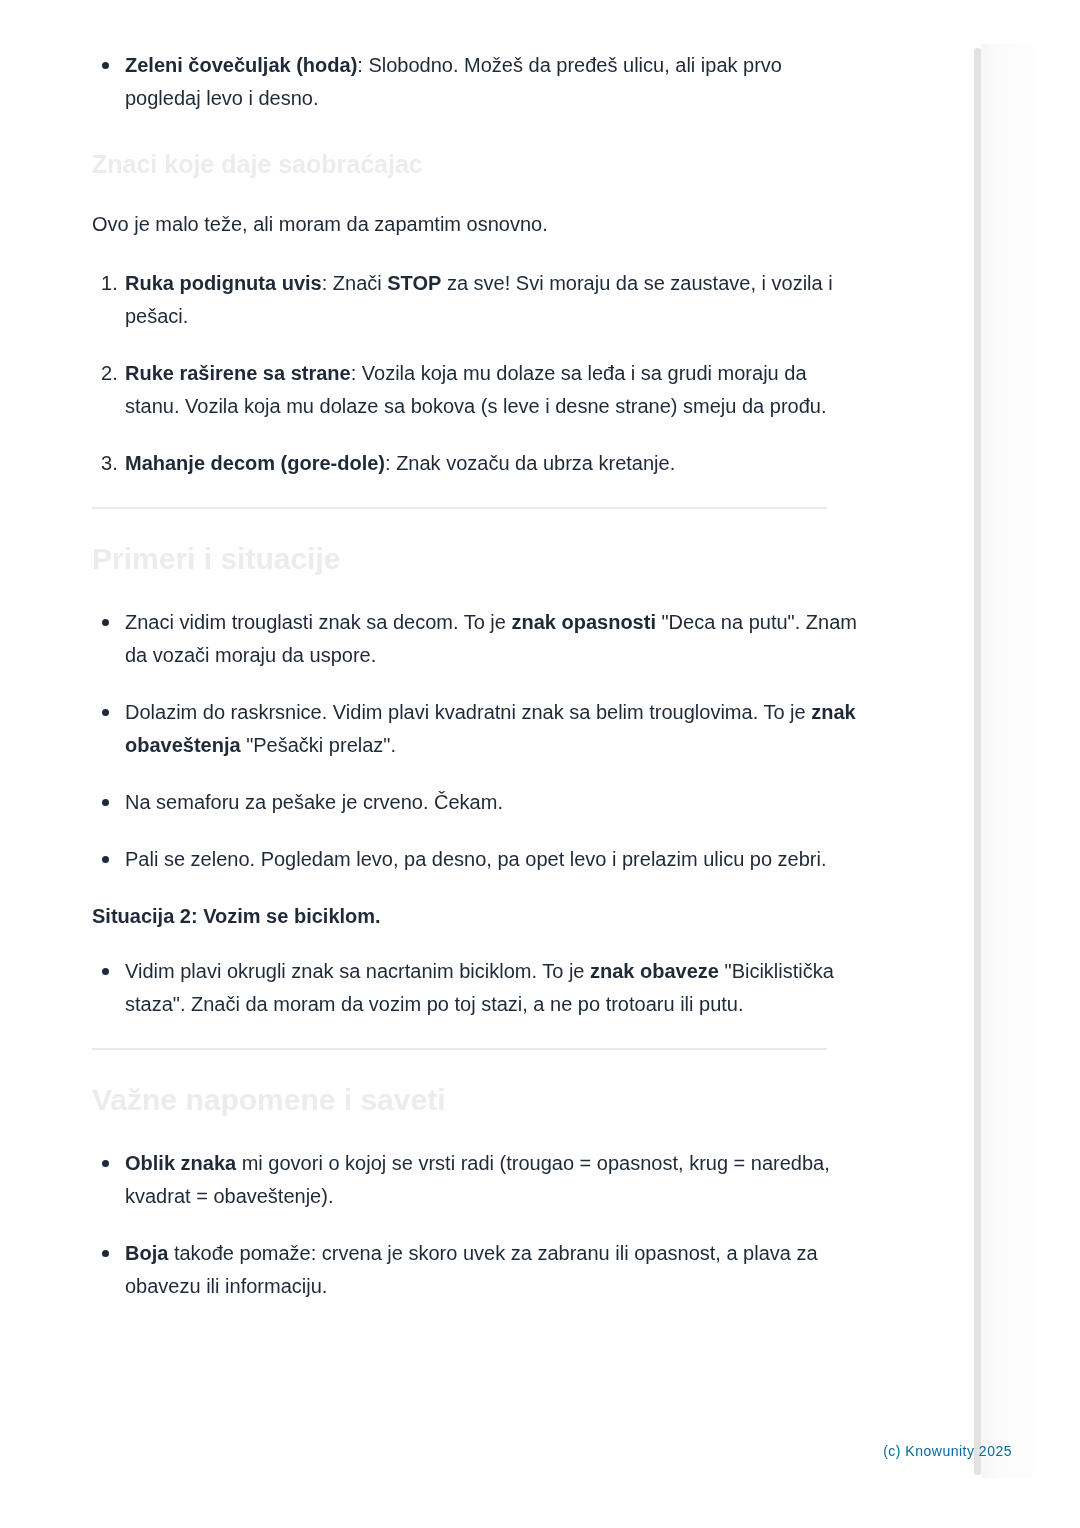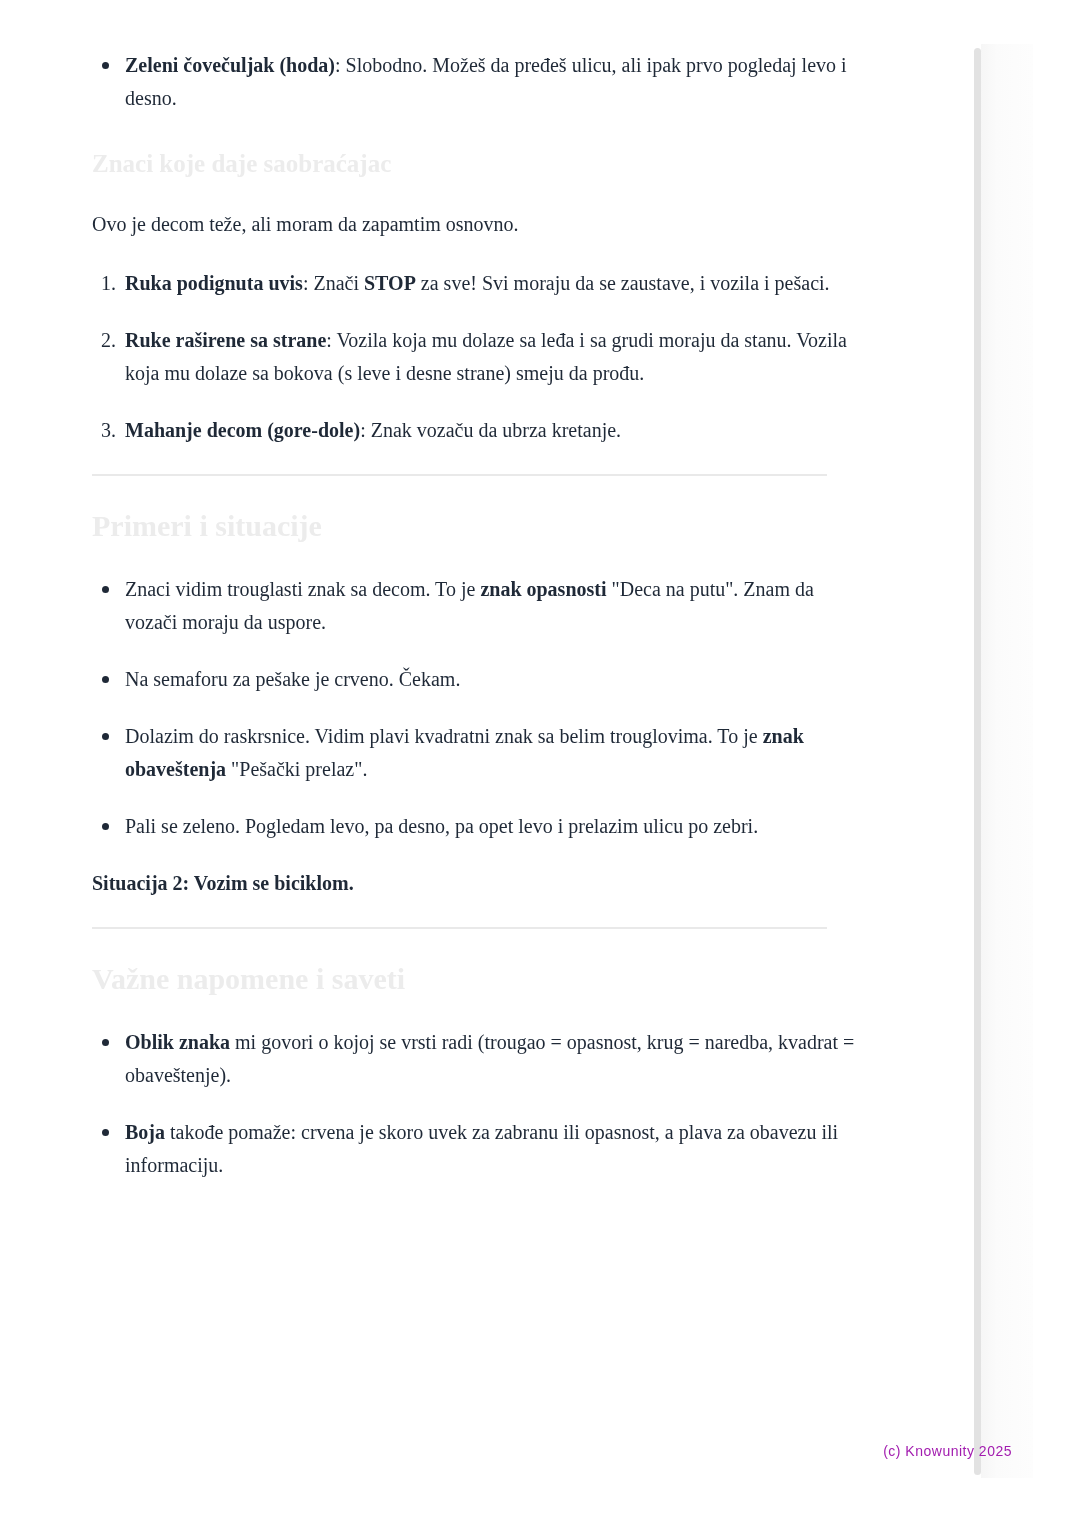--- a/index.html
+++ b/index.html
@@ -10,21 +10,20 @@
     overflow: hidden;
     position: relative;
   }
   .content {
     position: absolute;
     left: 92px; top: 49px;
     width: 768px;
     font-size: 20px;
     line-height: 33px;
     color: #1f2937;
-    font-family: Liberation Serif, serif;
   }
   .content > :first-child { margin-top: 0; }
   .content p { margin: 26px 0; }
   .content ul, .content ol { margin: 22px 0; padding: 0; }
   .content li { position: relative; padding-left: 33px; list-style: none; }
   .content li + li { margin-top: 24px; }
   .content ul li::before {
     content: "";
     position: absolute; left: 10px; top: 13px;
     width: 7px; height: 7px; border-radius: 50%;
@@ -70,50 +69,51 @@
     width: 7px; height: 1427px;
     background: #e2e2e2;
     border-radius: 4px;
   }
   .copyright {
     position: absolute;
     top: 1441px; right: 68px;
     font-size: 14px;
     line-height: 20px;
     letter-spacing: 0.5px;
-    color: #a21caf;
+    color: #0369a1;
   }
 </style>
 </head>
 <body>
 
 <div class="page">
   <div class="gutter"></div>
   <div class="scrollbar"></div>
   <main class="content" id="doc">
       <ul>
         <li><span class="b">Zeleni čovečuljak (hoda)</span><span>: Slobodno. Možeš da pređeš ulicu, ali ipak prvo pogledaj levo i desno.</span></li>
       </ul>
       <h3>Znaci koje daje saobraćajac</h3>
-      <p><span>Ovo je decom teže, ali moram da zapamtim osnovno.</span></p>
+      <p><span>Ovo je malo teže, ali moram da zapamtim osnovno.</span></p>
       <ol>
         <li><span class="b">Ruka podignuta uvis</span><span>: Znači </span><span class="b">STOP</span><span> za sve! Svi moraju da se zaustave, i vozila i pešaci.</span></li>
         <li><span class="b">Ruke raširene sa strane</span><span>: Vozila koja mu dolaze sa leđa i sa grudi moraju da stanu. Vozila koja mu dolaze sa bokova (s leve i desne strane) smeju da prođu.</span></li>
         <li><span class="b">Mahanje decom (gore-dole)</span><span>: Znak vozaču da ubrza kretanje.</span></li>
       </ol>
       <hr>
       <h2>Primeri i situacije</h2>
       <ul>
         <li><span>Znaci vidim trouglasti znak sa decom. To je </span><span class="b">znak opasnosti</span><span> "Deca na putu". Znam da vozači moraju da uspore.</span></li>
+        <li><span>Dolazim do raskrsnice. Vidim plavi kvadratni znak sa belim trouglovima. To je </span><span class="b">znak obaveštenja</span><span> "Pešački prelaz".</span></li>
         <li><span>Na semaforu za pešake je crveno. Čekam.</span></li>
-        <li><span>Dolazim do raskrsnice. Vidim plavi kvadratni znak sa belim trouglovima. To je </span><span class="b">znak obaveštenja</span><span> "Pešački prelaz".</span></li>
         <li><span>Pali se zeleno. Pogledam levo, pa desno, pa opet levo i prelazim ulicu po zebri.</span></li>
       </ul>
       <p class="subheading">Situacija 2: Vozim se biciklom.</p>
       <ul>
+        <li><span>Vidim plavi okrugli znak sa nacrtanim biciklom. To je </span><span class="b">znak obaveze</span><span> "Biciklistička staza". Znači da moram da vozim po toj stazi, a ne po trotoaru ili putu.</span></li>
       </ul>
       <hr>
       <h2>Važne napomene i saveti</h2>
       <ul>
         <li><span class="b">Oblik znaka</span><span> mi govori o kojoj se vrsti radi (trougao = opasnost, krug = naredba, kvadrat = obaveštenje).</span></li>
         <li><span class="b">Boja</span><span> takođe pomaže: crvena je skoro uvek za zabranu ili opasnost, a plava za obavezu ili informaciju.</span></li>
       </ul>
     </main>
   <div class="copyright">(c) Knowunity 2025</div>
 </div>

